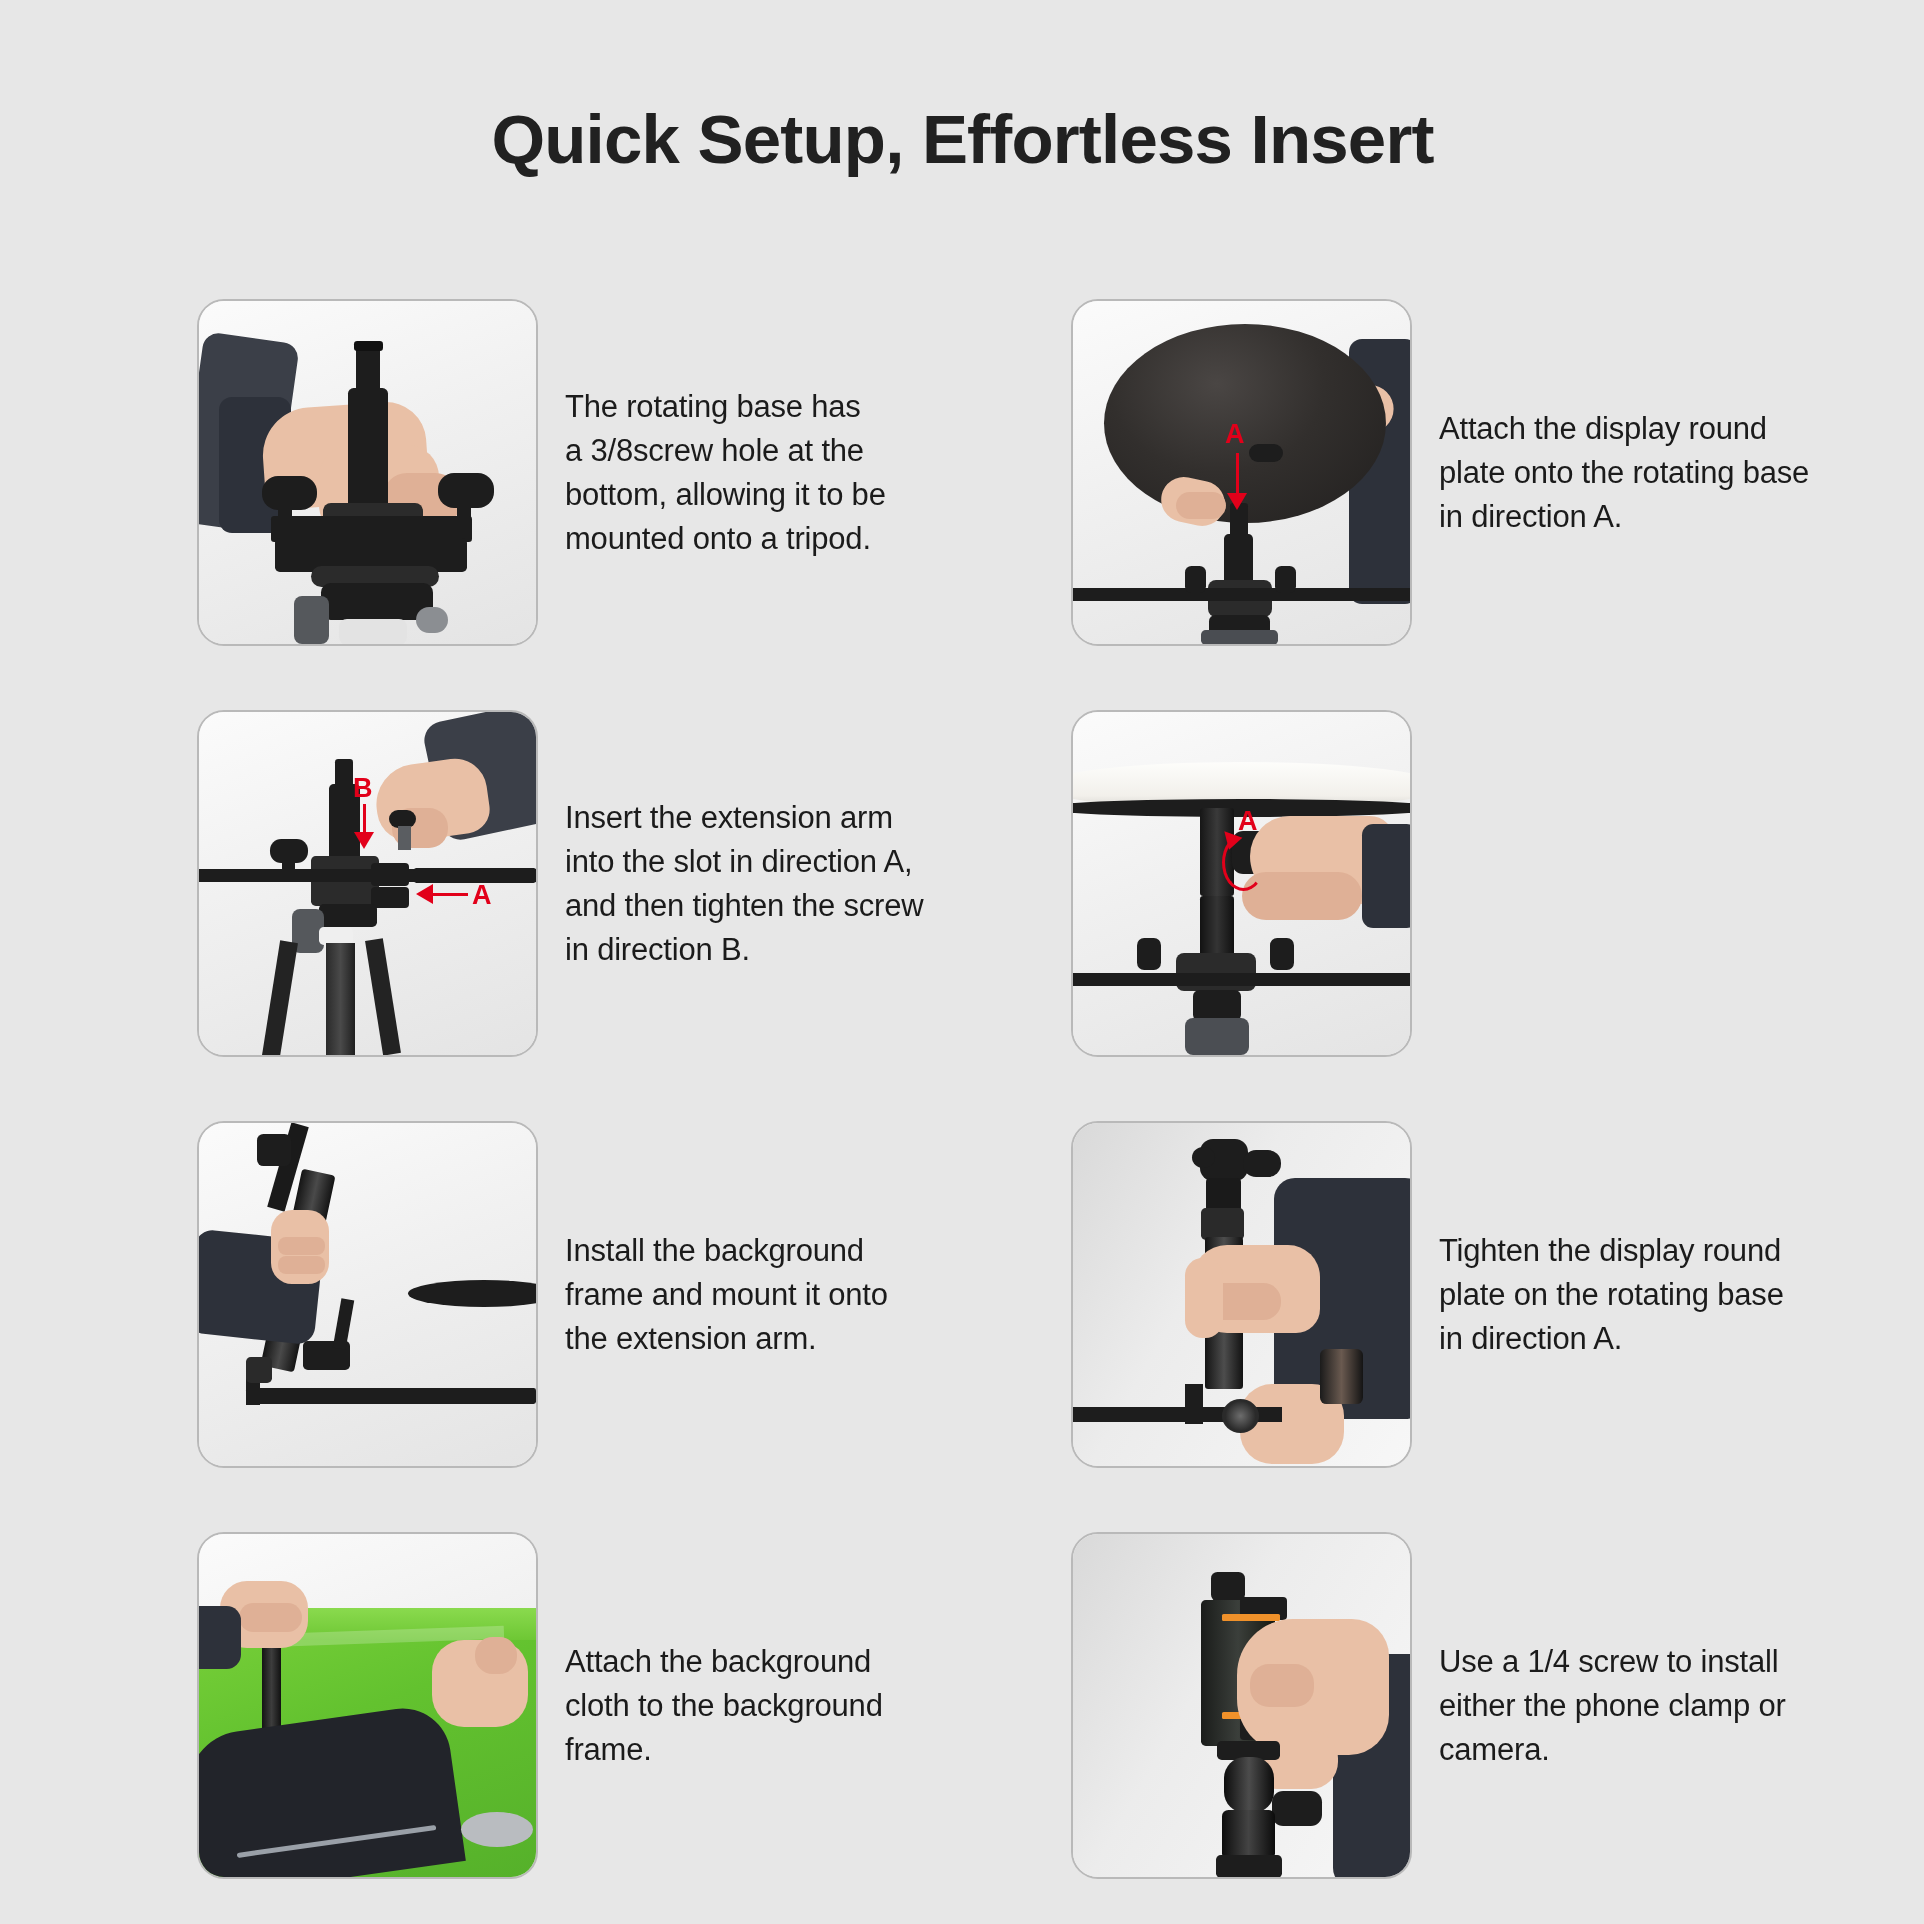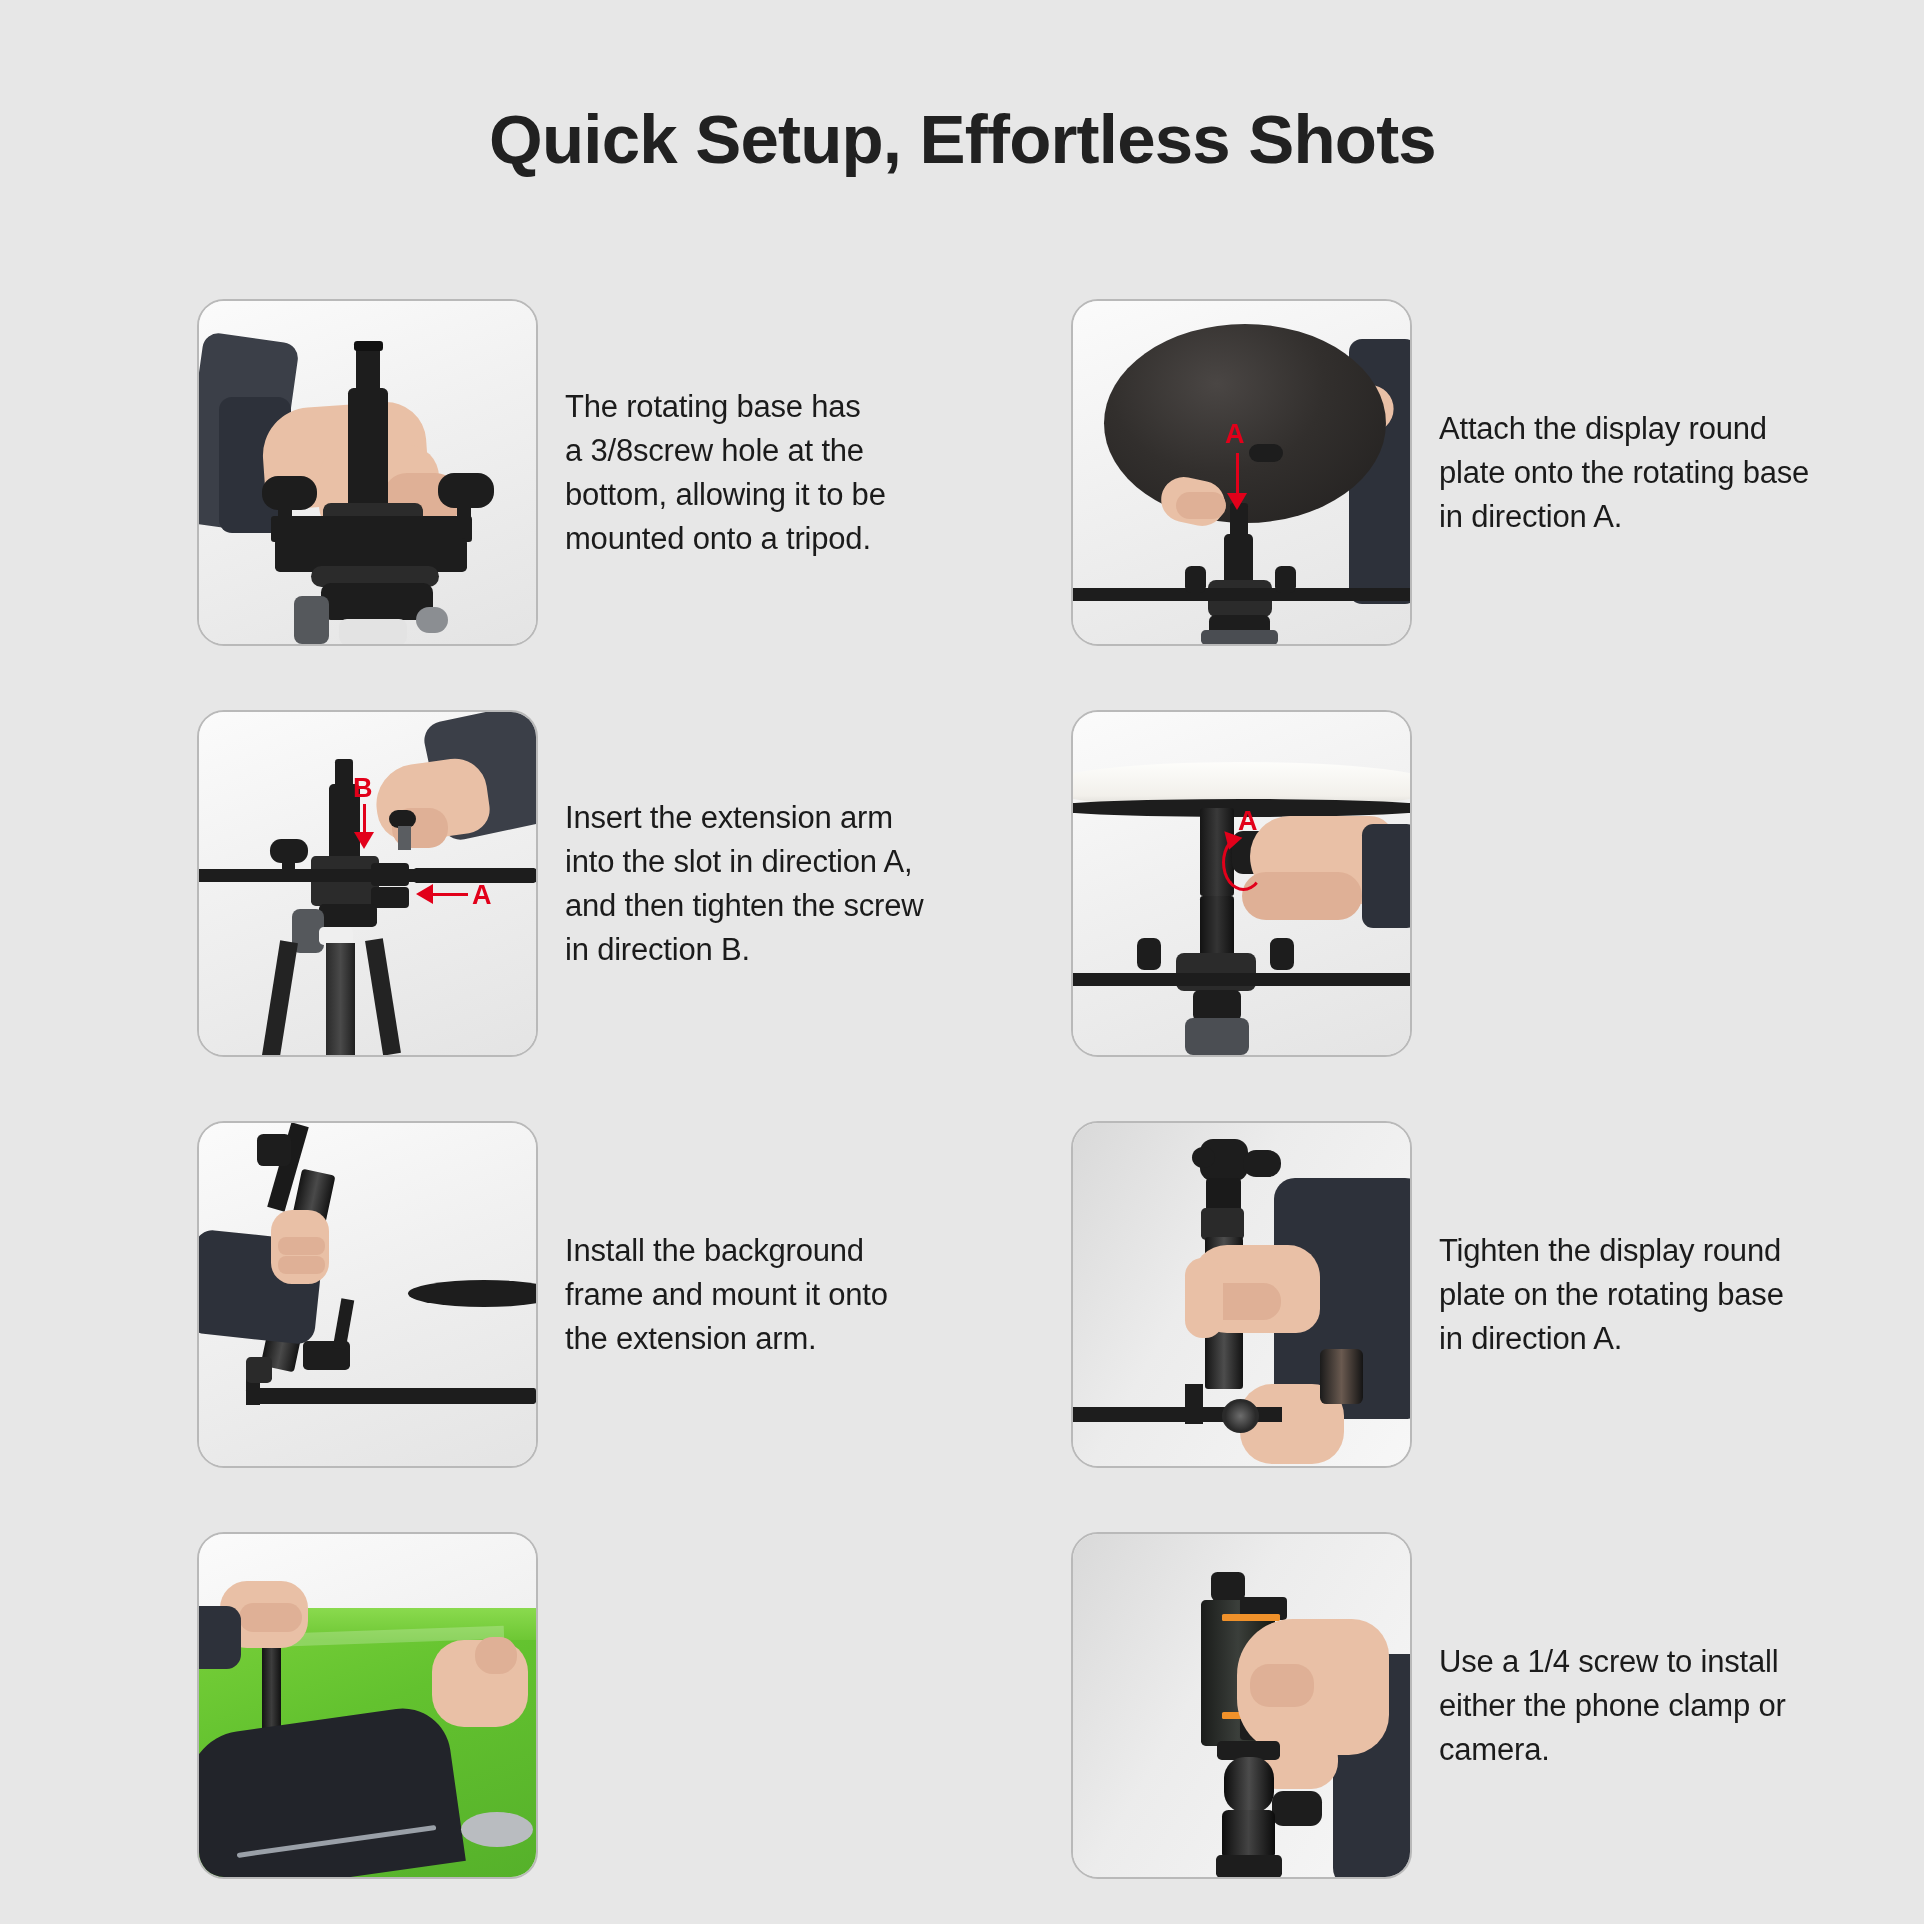--- a/index.html
+++ b/index.html
@@ -129,21 +129,21 @@
     border-right: 9.6px solid transparent;
     border-bottom: 17px solid #e2001a;
     transform: rotate(-42deg);
   }
 </style>
 </head>
 <body>
 
 <div class="page">
 
-  <h1 class="title">Quick Setup, Effortless Shots</h1>
+  <h1 class="title">Quick Setup, Effortless Insert</h1>
 
   <div class="grid">
 
     <div class="step">
       <div class="photo">
         <div class="scene">
           <div class="bgwall"></div>
 
           <div class="sleeve" style="left:-8px;top:36px;width:96px;height:192px;border-radius:16px;transform:rotate(8deg);"></div>
           <div class="sleeve2" style="left:20px;top:96px;width:72px;height:136px;border-radius:13px;"></div>
@@ -379,20 +379,23 @@
 
           <div class="skin" style="right:8px;top:106px;width:96px;height:87px;border-radius:32px;"></div>
           <div class="skin2" style="right:19px;top:103px;width:42px;height:37px;border-radius:17.6px;"></div>
 
           <div class="sleeve2" style="left:-8px;top:186px;width:265px;height:160px;border-radius:56px 48px 0 0;transform:rotate(-8deg);background:#22242a;"></div>
           <div style="position:absolute;left:37px;top:305px;width:201px;height:4.8px;background:#9aa0a8;transform:rotate(-8deg);border-radius:2.4px;"></div>
 
           <div style="position:absolute;right:3.2px;top:278px;width:72px;height:35px;border-radius:50%;background:#b9bcc0;"></div>
         </div>
       </div>
+      <div class="caption">Attach the background
+cloth to the background
+frame.</div>
     </div>
 
     <div class="step">
       <div class="photo">
         <div class="scene">
           <div class="bgwall2"></div>
 
           <div class="sleeve2" style="right:-19px;top:120px;width:96px;height:233px;border-radius:19px;"></div>
 
           <div class="blk" style="left:138px;top:38px;width:34px;height:29px;border-radius:6.4px;"></div>

